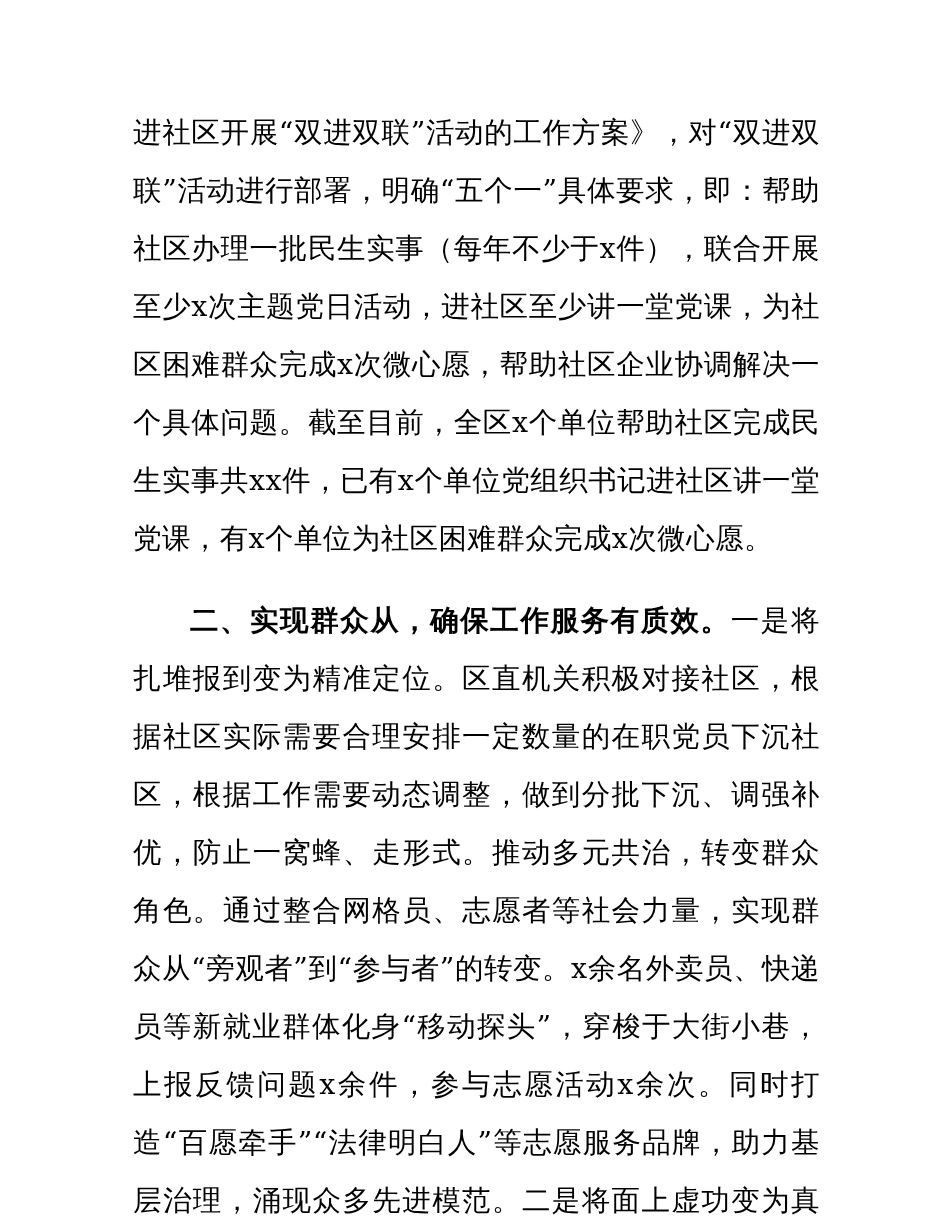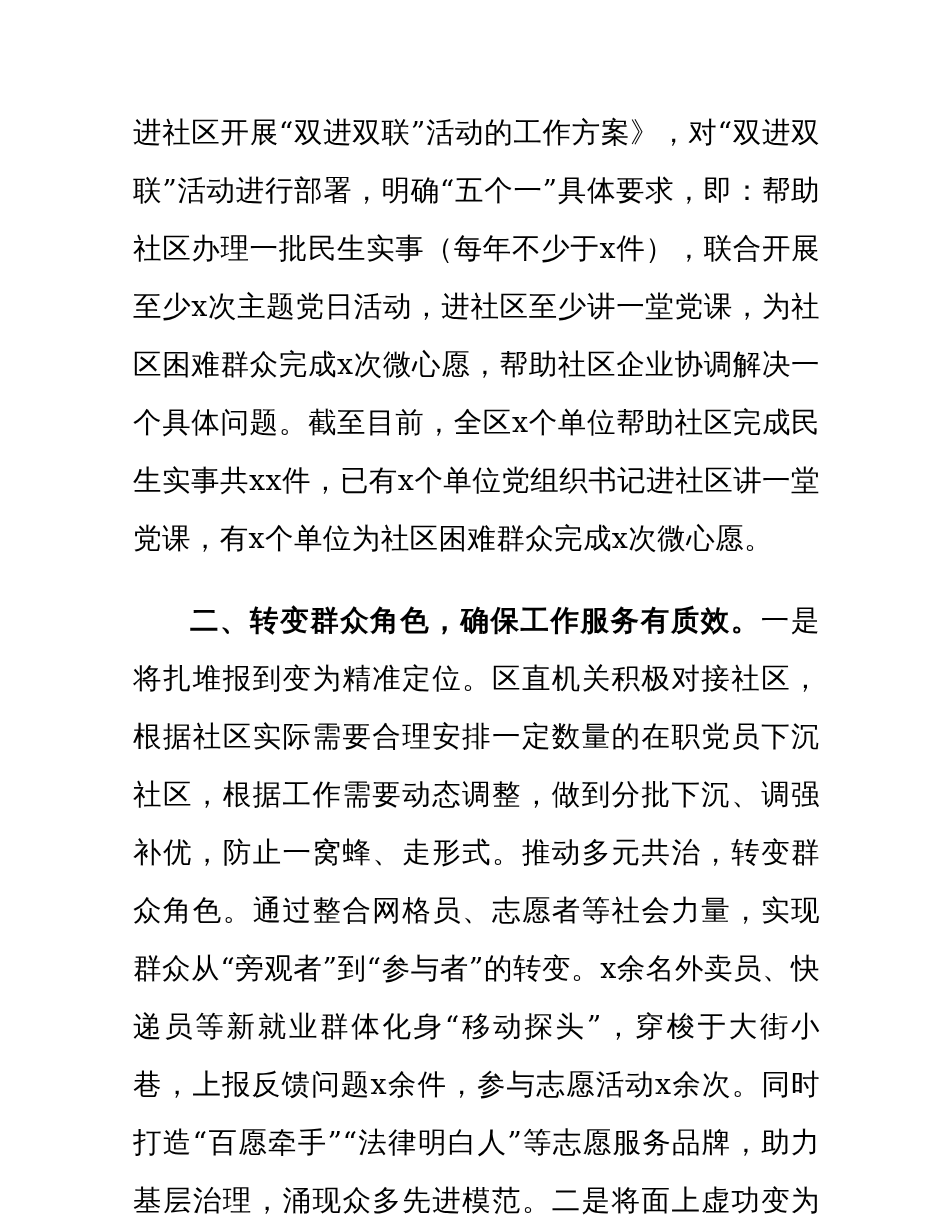--- a/index.html
+++ b/index.html
@@ -51,17 +51,17 @@
 <div class="page">
   <div class="doc-body">
 
     <p class="para">
       <span>进社区开展“双进双联”活动的工作方案》，对“双进双联”活动进行部署，明确“五个一”具体要求，即：帮助社区办理一批民生实事（每年不少于x件），联合开展至少x次主题党日活动，进社区至少讲一堂党课，为社区困难群众完成x次微心愿，帮助社区企业协调解决一个具体问题。截至目前，全区x个单位帮助社区完成民生实事共xx件，已有x个单位党组织书记进社区讲一堂党课，有x个单位为社区困难群众完成x次微心愿。</span>
     </p>
 
     <div class="para-gap"></div>
 
     <p class="para indent">
-      <span class="heading-run">二、转变群众角色，确保工作服务有质效。</span><span>一是将扎堆报到变为精准定位。区直机关积极对接社区，根据社区实际需要合理安排一定数量的在职党员下沉社区，根据工作需要动态调整，做到分批下沉、调强补优，防止一窝蜂、走形式。推动多元共治，转变群众角色。通过整合网格员、志愿者等社会力量，实现群众从“旁观者”到“参与者”的转变。x余名外卖员、快递员等新就业群体化身“移动探头”，穿梭于大街小巷，上报反馈问题x余件，参与志愿活动x余次。同时打造“百愿牵手”“法律明白人”等志愿服务品牌，助力基层治理，涌现众多先进模范。二是将面上虚功变为真办实事。区直机关结合单位职能，围绕中心、服务大局，积极为社区办好事实事，确保</span>
+      <span class="heading-run">二、实现群众从，确保工作服务有质效。</span><span>一是将扎堆报到变为精准定位。区直机关积极对接社区，根据社区实际需要合理安排一定数量的在职党员下沉社区，根据工作需要动态调整，做到分批下沉、调强补优，防止一窝蜂、走形式。推动多元共治，转变群众角色。通过整合网格员、志愿者等社会力量，实现群众从“旁观者”到“参与者”的转变。x余名外卖员、快递员等新就业群体化身“移动探头”，穿梭于大街小巷，上报反馈问题x余件，参与志愿活动x余次。同时打造“百愿牵手”“法律明白人”等志愿服务品牌，助力基层治理，涌现众多先进模范。二是将面上虚功变为真办实事。区直机关结合单位职能，围绕中心、服务大局，积极为社区办好事实事，确保</span>
     </p>
 
   </div>
 </div>
 
 </body></html>

